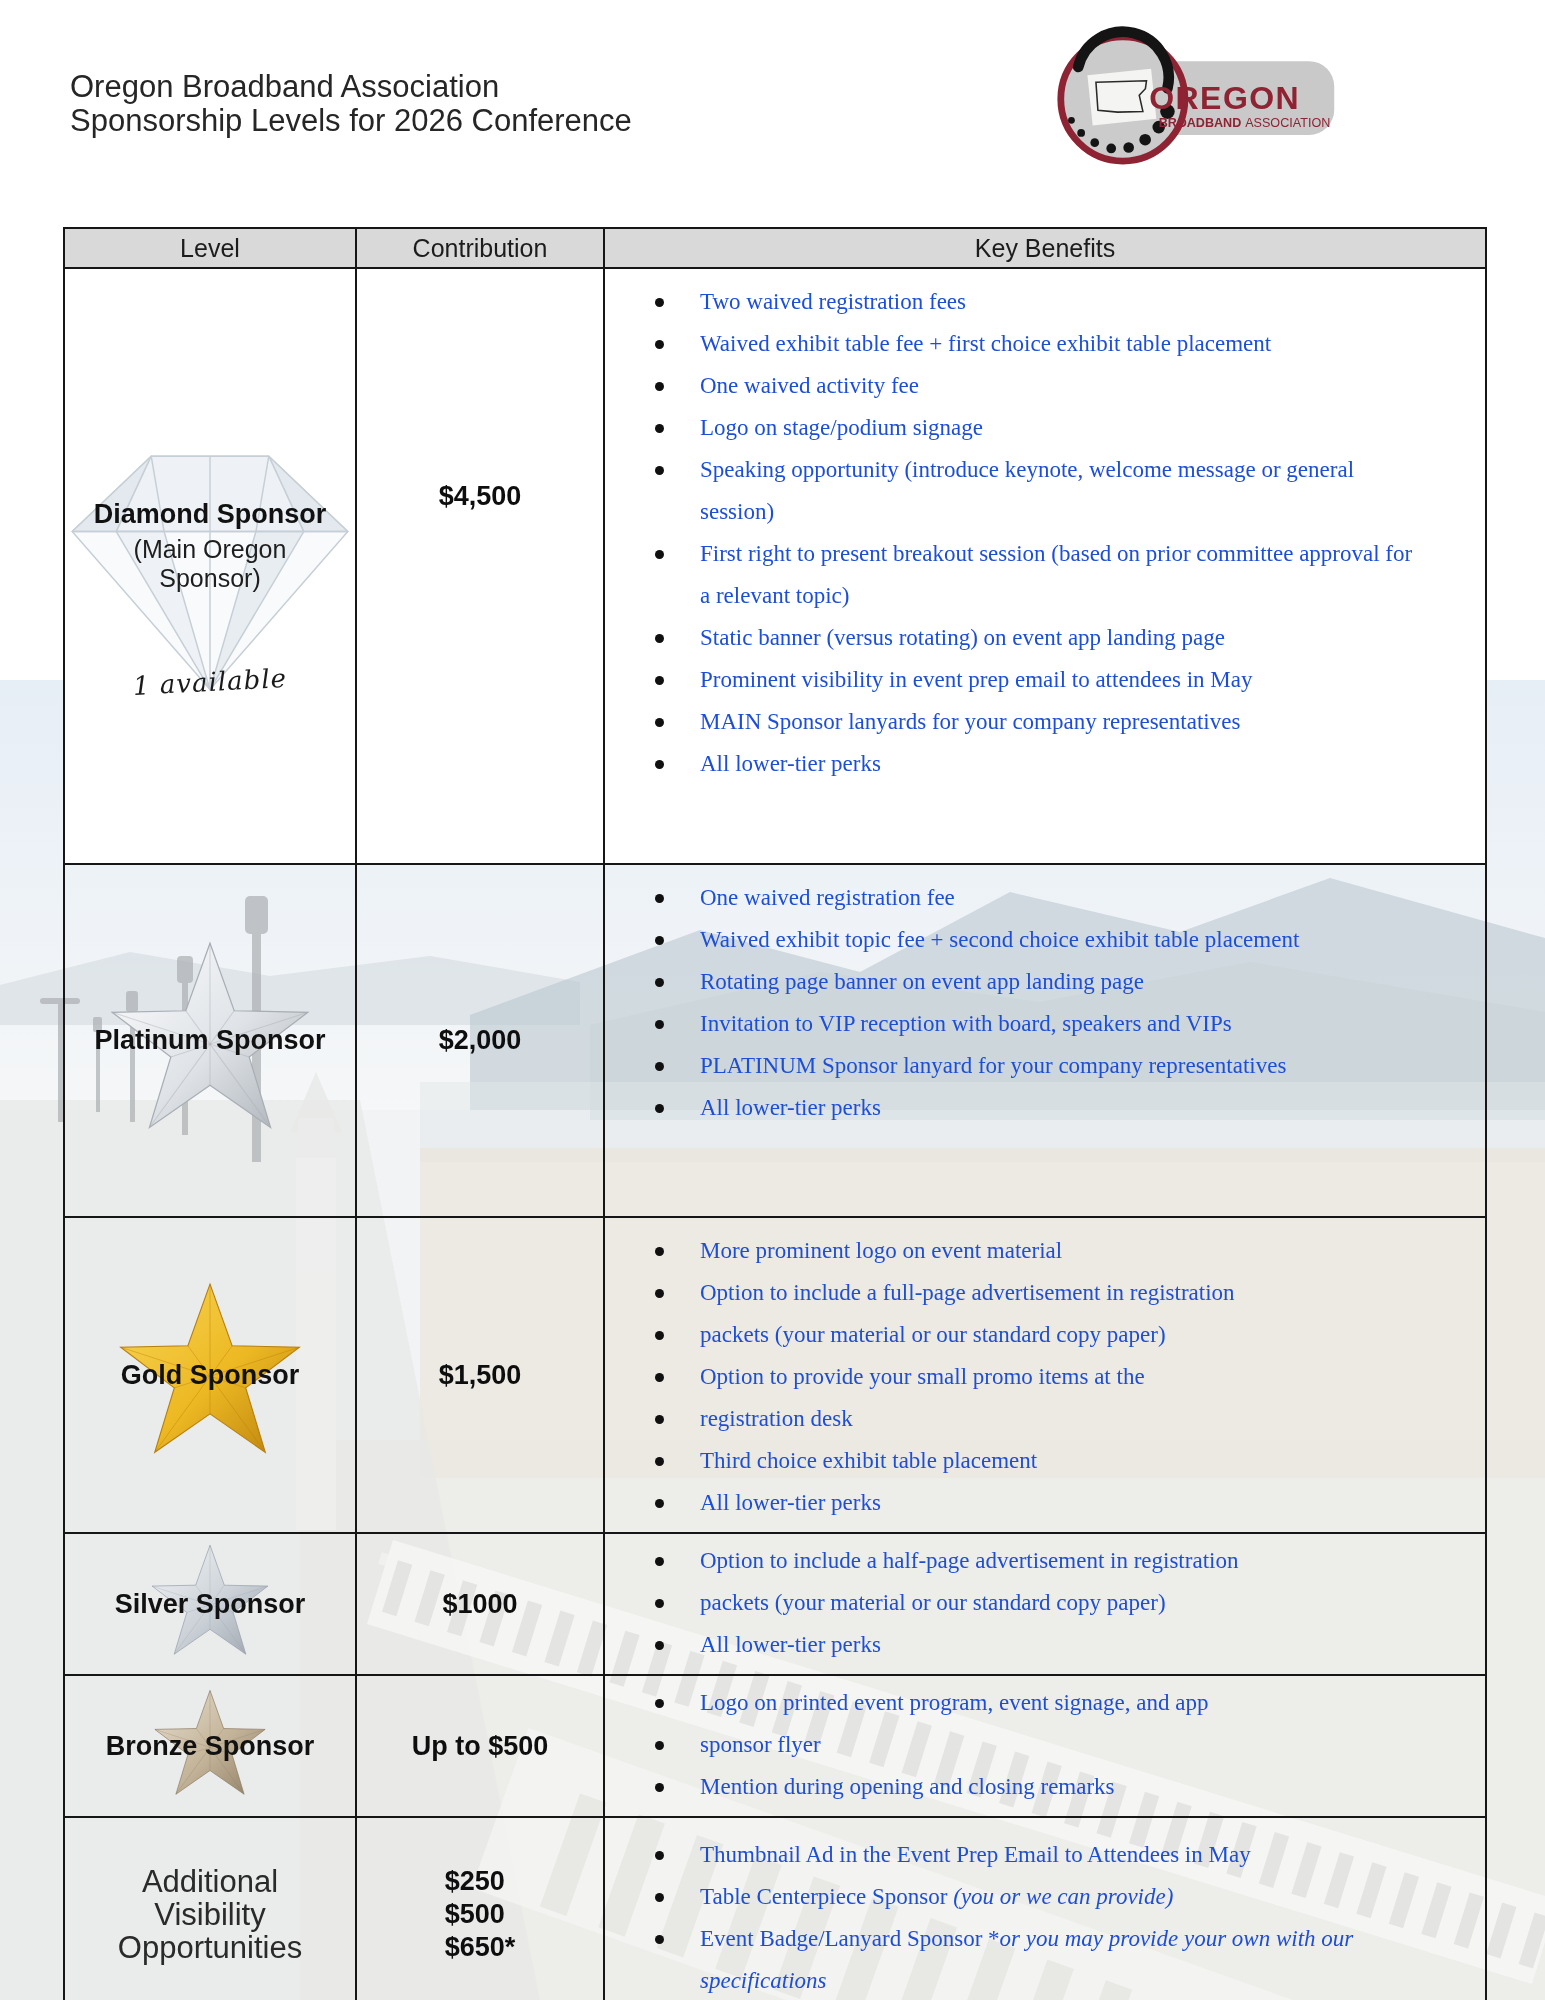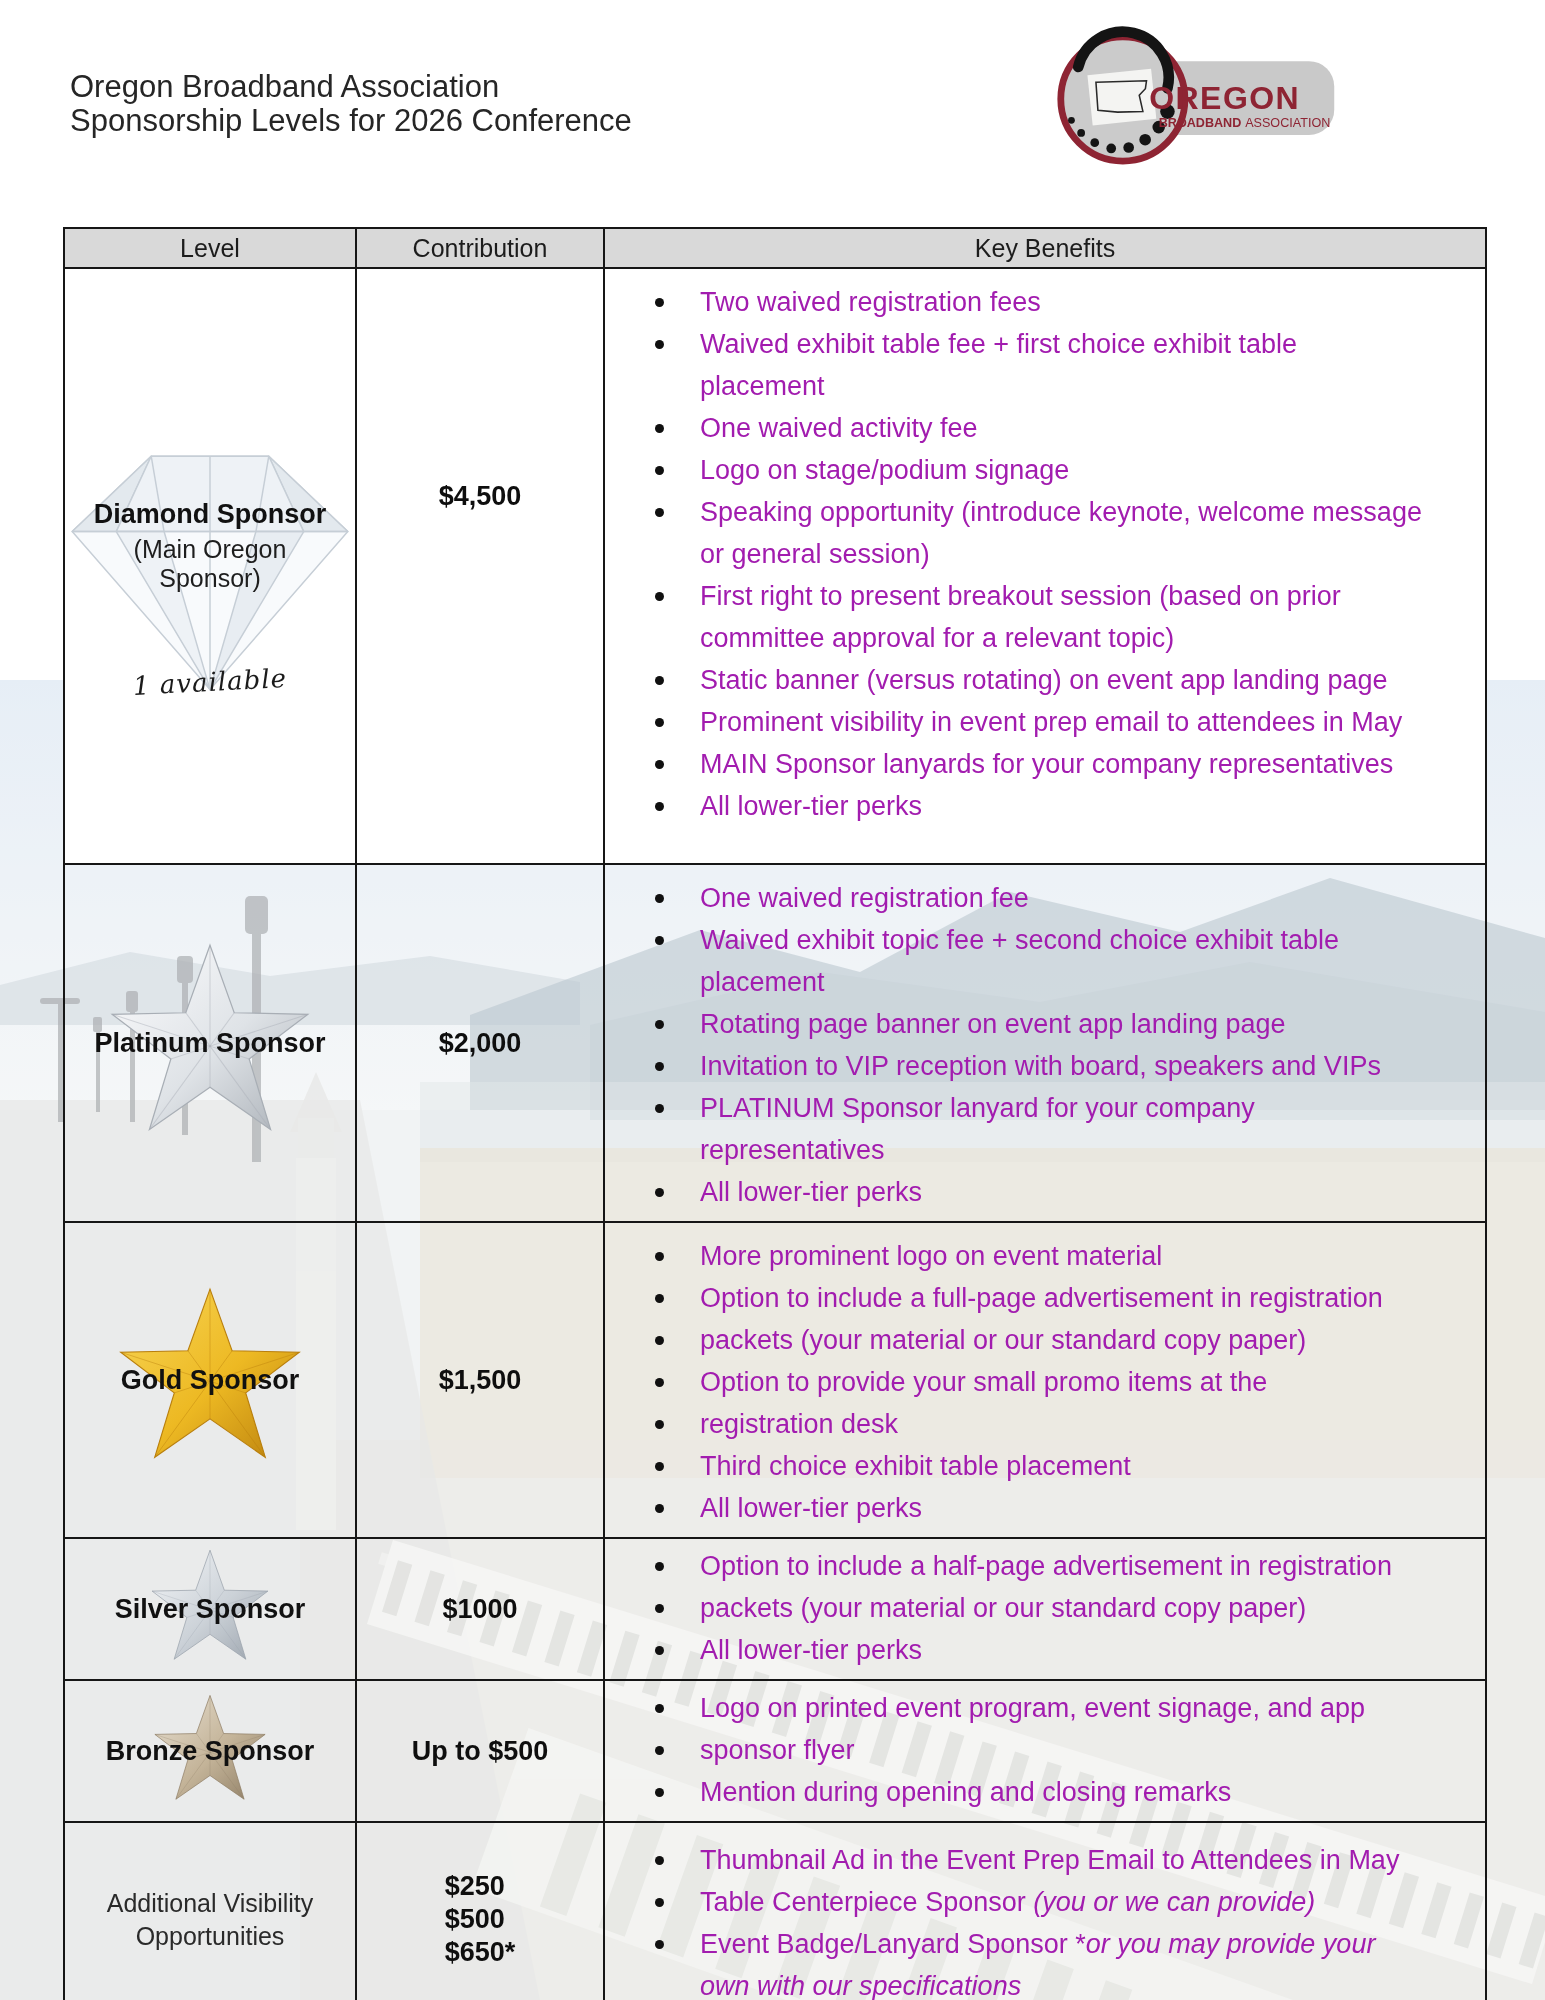--- a/index.html
+++ b/index.html
@@ -33,21 +33,21 @@
   .r-diamond{min-height:594px;background:#ffffff;}
   .r-platinum{min-height:351px;}
   .r-gold{min-height:299px;}
   .r-silver{min-height:127px;}
   .r-bronze{min-height:122px;}
   .r-additional{min-height:193px;}
   
   .level-cell{display:flex;align-items:center;justify-content:center;overflow:hidden;}
   .icon-wrap{position:absolute;left:50%;transform:translateX(-50%);z-index:0;}
   .level-label{position:relative;z-index:1;font-weight:bold;font-size:27px;text-align:center;color:#111;}
-  .level-label.plain{font-weight:normal;font-size:25px;line-height:33px;width:250px;color:#2a2a2a;}
+  .level-label.plain{font-weight:normal;font-size:31px;line-height:33px;width:250px;color:#2a2a2a;}
   .level-sub{position:relative;z-index:1;font-size:25px;line-height:29px;text-align:center;width:200px;color:#1e1e1e;}
   .availability{
     position:relative;z-index:1;text-align:center;
     font-family:"DejaVu Serif", serif;font-style:italic;font-size:26px;color:#1b1b1b;
     transform:rotate(-3deg);letter-spacing:1px;
   }
   .r-diamond .level-cell{display:block;}
   .r-diamond .icon-wrap{top:165px;width:294px;height:276px;}
   .r-diamond .level-label{position:absolute;top:230px;left:0;right:0;}
   .r-diamond .level-sub{position:absolute;top:266px;left:50%;transform:translateX(-50%);}
@@ -58,22 +58,22 @@
   .r-bronze .icon-wrap{top:50%;margin-top:-57px;width:116px;height:112px;}
   .icon-wrap svg{width:100%;height:100%;display:block;}
   
   .contribution-cell{display:flex;align-items:center;justify-content:center;}
   .amount{font-weight:bold;font-size:27px;color:#0e0e0e;}
   .r-diamond .contribution-cell{align-items:flex-start;padding-top:212px;text-align:center;}
   .amount-stack{text-align:left;line-height:33px;}
   
   .benefits{margin:0;padding:12px 26px 8px 48px;list-style:none;}
   .benefit-item{
-    position:relative;padding-left:47px;font-size:27px;line-height:42px;
-    color:#a21caf;max-width:722px;
+    position:relative;padding-left:47px;font-size:23px;line-height:42px;
+    color:#1d4ed8;max-width:722px;font-family:Liberation Serif, serif;
   }
   .benefit-item::before{
     content:"";position:absolute;left:2px;top:17px;width:9px;height:9px;border-radius:50%;background:#101010;
   }
   .benefit-item .it{font-style:italic;}
   .r-silver .benefits,.r-bronze .benefits{padding-top:6px;}
   .r-additional .benefits{padding-top:16px;}
 </style>
 </head>
 <body>

